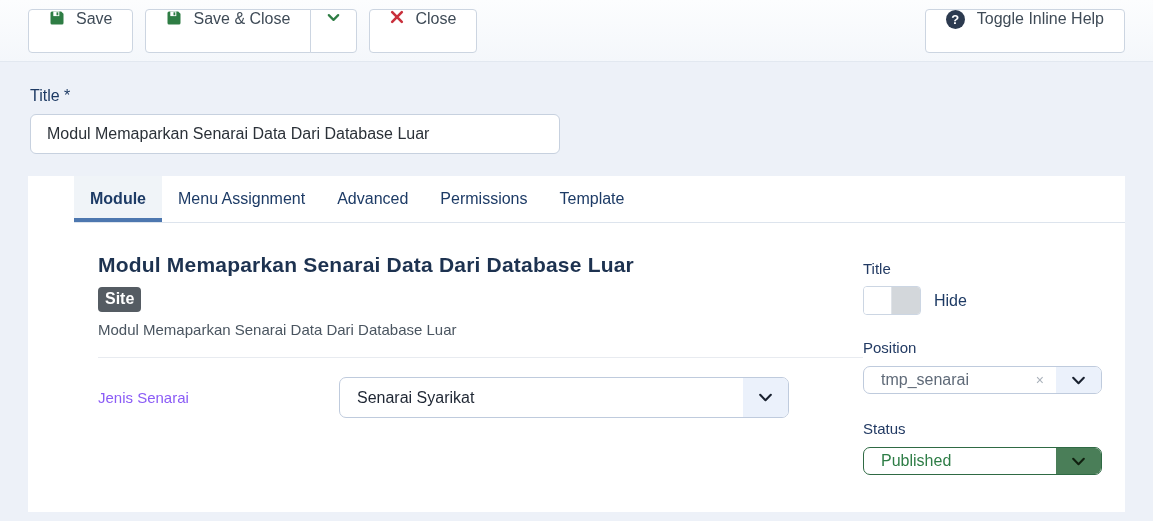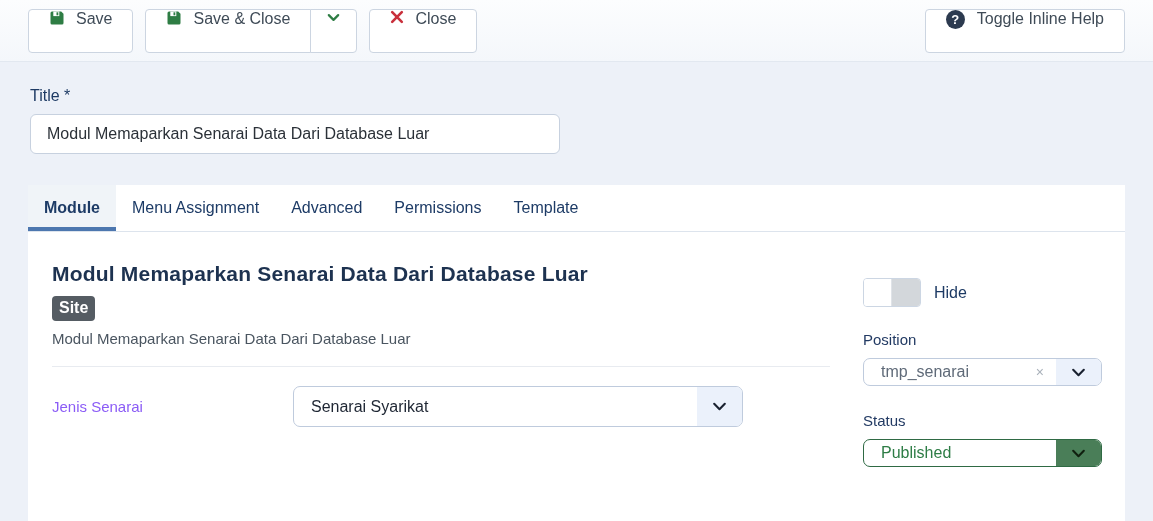--- a/index.html
+++ b/index.html
@@ -36,21 +36,21 @@
   .title-section { padding:25px 28px 0 30px; }
   .form-label { font-size:16px; color:#1d3a64; }
   .title-input {
     display:block; margin-top:9px; width:530px; height:40px;
     border:1px solid #c7d1df; border-radius:6px; padding:0 16px;
     font-size:16px; color:#2b3138; background:#fff;
     font-family:"Liberation Sans", sans-serif;
   }
 
   
-  .card { position:absolute; left:28px; top:185px; width:1097px; height:336px; background:#fff; }
+  .card { position:absolute; left:28px; top:176px; width:1097px; height:336px; background:#fff;padding-left:46px; }
   .tabbar { height:47px; display:flex; border-bottom:1px solid #dde4ed; }
   .tab {
     padding:0 16px; display:flex; align-items:center;
     font-size:16px; color:#1d3b66; cursor:pointer;
   }
   .tab.active { font-weight:700; background:#f0f4f8; box-shadow:inset 0 -4px 0 #4d77af; }
 
   .content { display:flex; padding:0 23px 0 24px; }
   .main { width:778px; }
   .heading { margin-top:30px; font-size:21px; font-weight:700; color:#1d3250; letter-spacing:.2px; }
@@ -175,20 +175,21 @@
             <span class="sel-caret">
               <svg width="17" height="17" viewBox="0 0 16 16" fill="none">
                 <path d="M3 5.5 L8 10.5 L13 5.5" stroke="#1a2230" stroke-width="2" stroke-linecap="round" stroke-linejoin="round"></path>
               </svg>
             </span>
           </div>
         </div>
       </div>
 
       <div class="sidebar">
+        <span class="side-label">Title</span>
         <div class="toggle-row">
           <div class="toggle">
             <span class="toggle-knob"></span>
             <span class="toggle-track"></span>
           </div>
           <span class="toggle-label">Hide</span>
         </div>
 
         <div class="group-position">
           <span class="side-label">Position</span>

